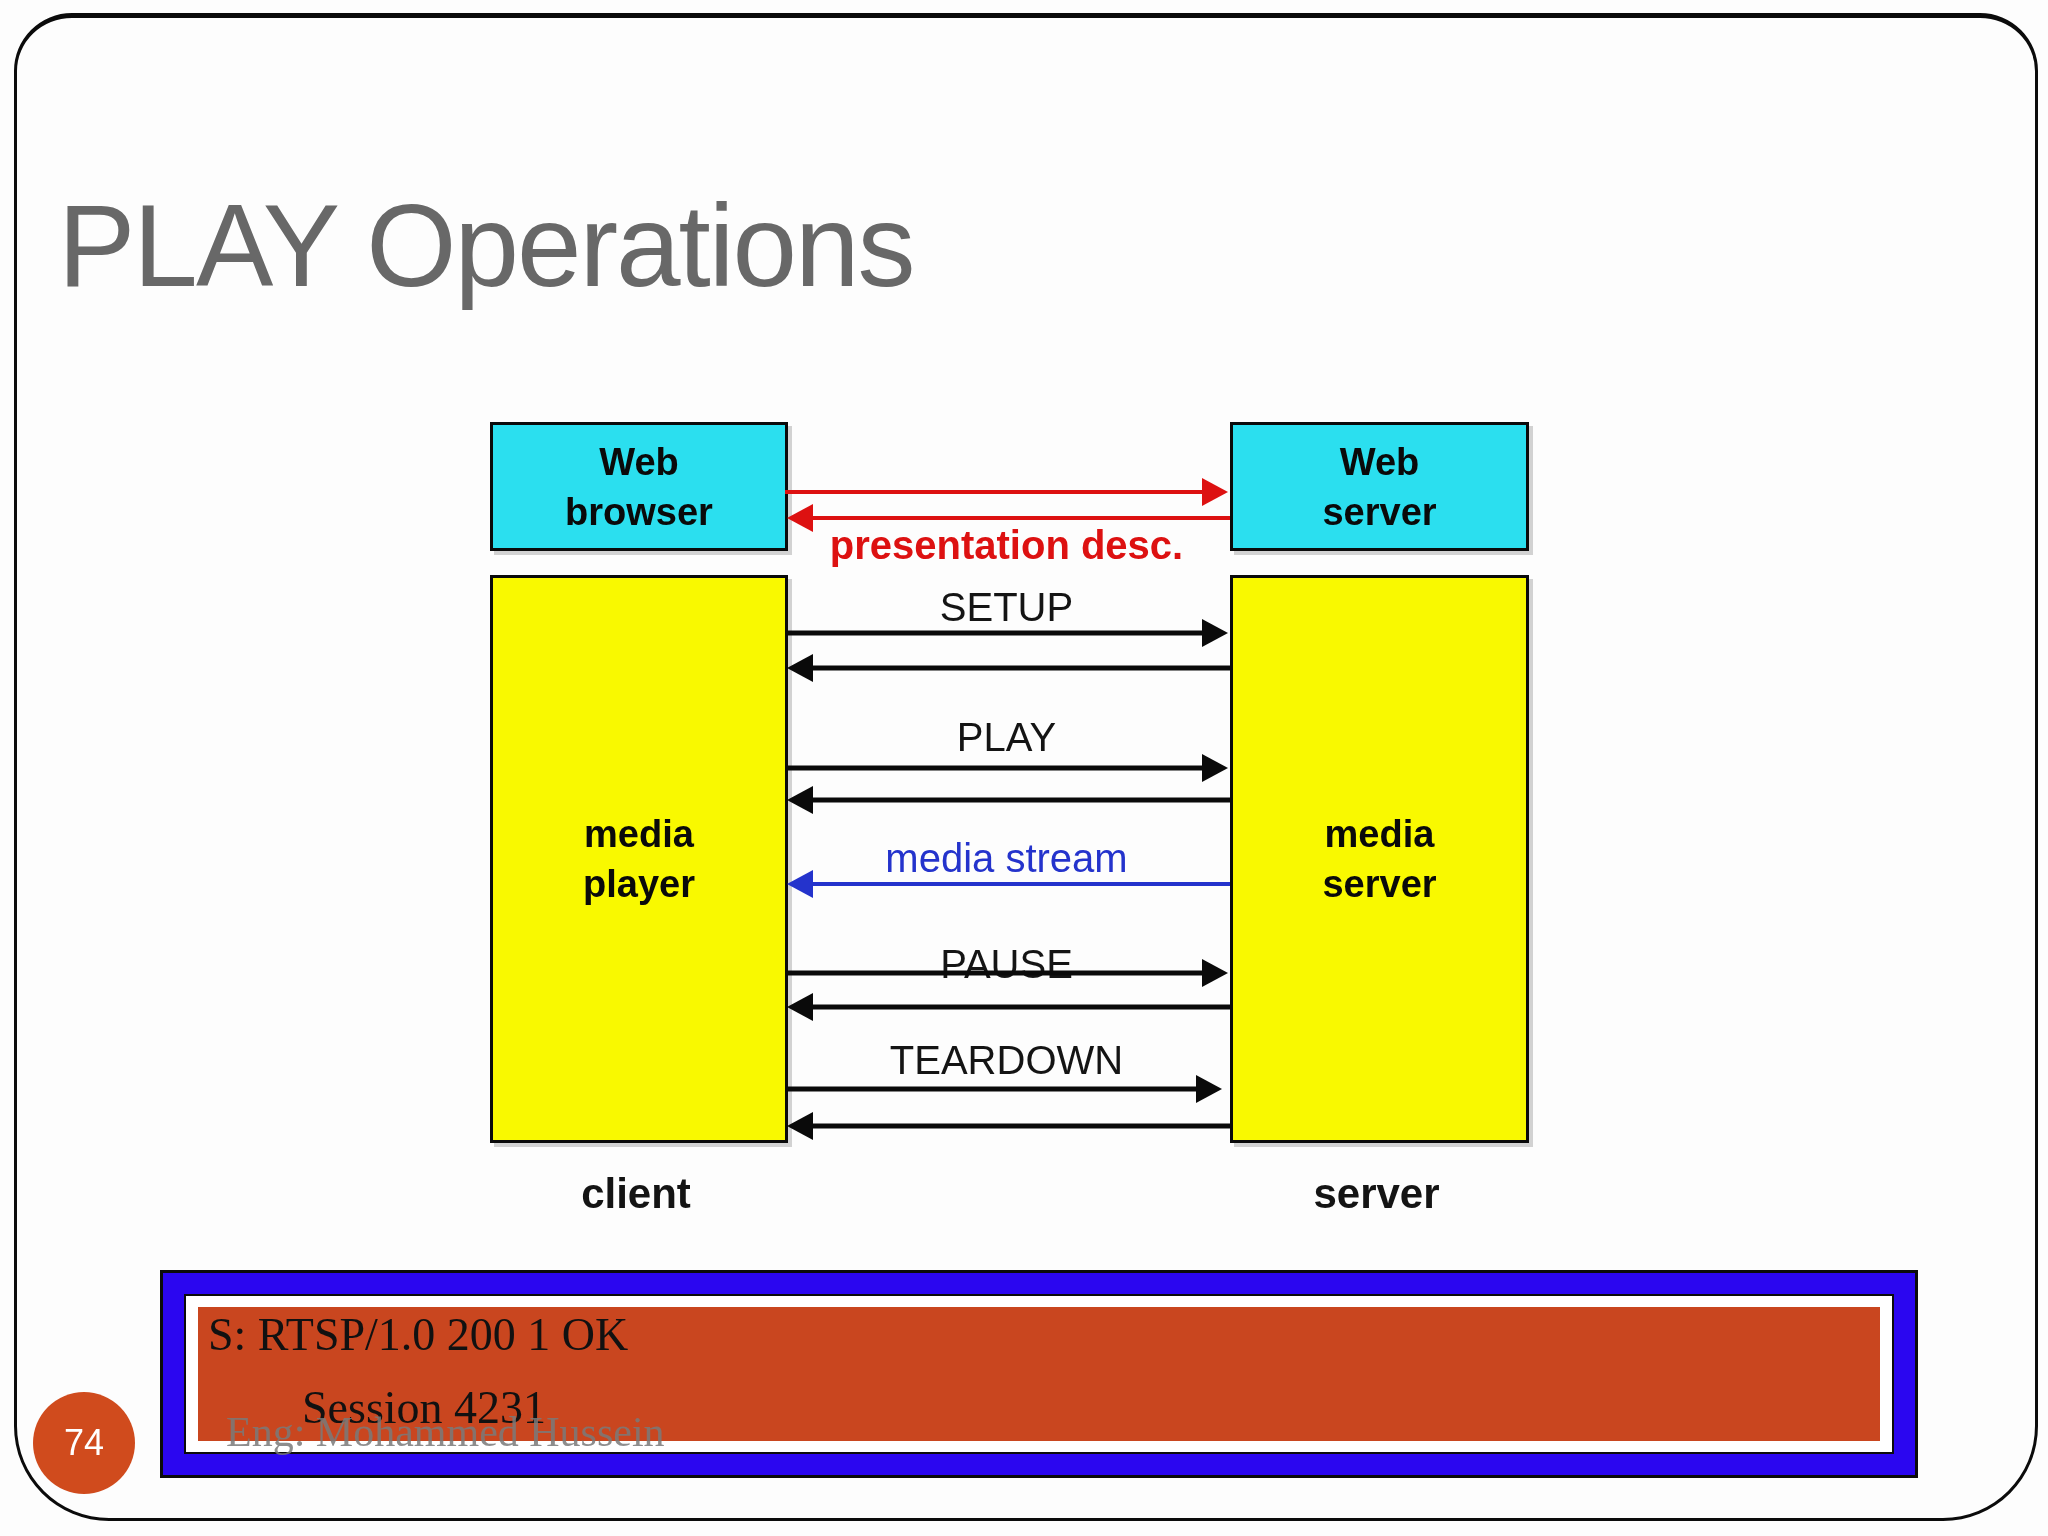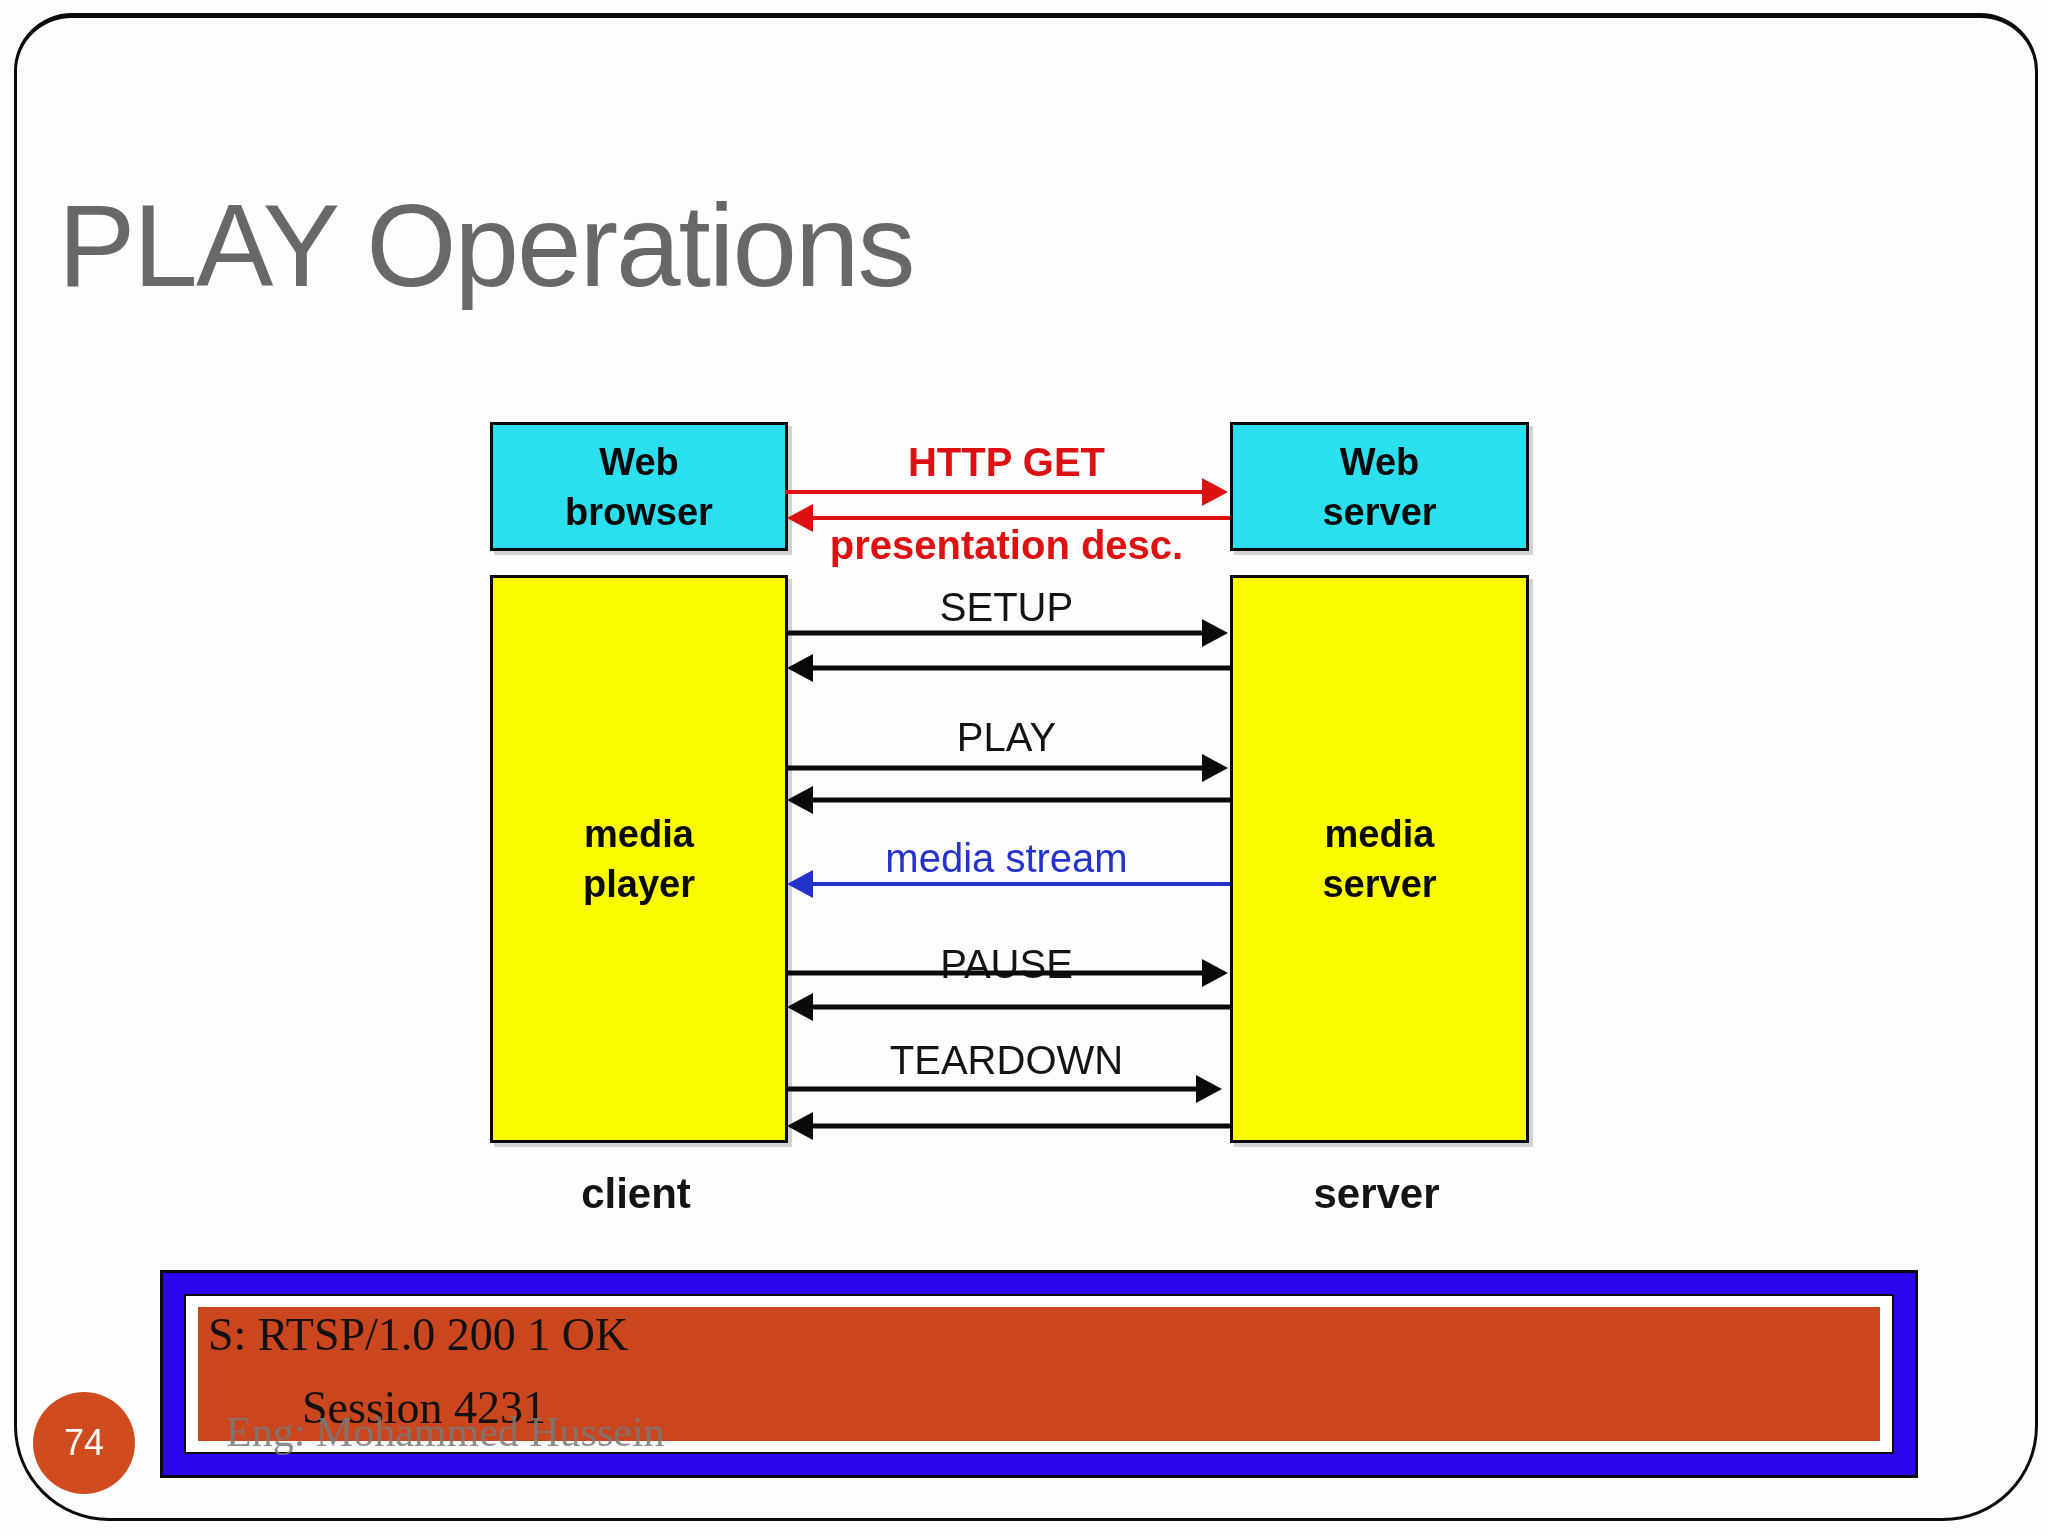--- a/index.html
+++ b/index.html
@@ -82,21 +82,20 @@
   </div>
   <div class="dbox yellow media-player">
     <span>media</span>
     <span>player</span>
   </div>
   <div class="dbox yellow media-server">
     <span>media</span>
     <span>server</span>
   </div>
 
-  <div class="msg red" style="top:440px;">HTTP GET</div>
   <div class="arrow dir-right thin red-a" style="left:785px;top:478px;width:443px;">
     <div class="shaft"></div>
       <div class="tip"></div>
   </div>
   <div class="arrow dir-left thin red-a" style="left:787px;top:504px;width:443px;">
     <div class="shaft"></div>
       <div class="tip"></div>
   </div>
   <div class="msg black" style="top:585px;">SETUP</div>
 

